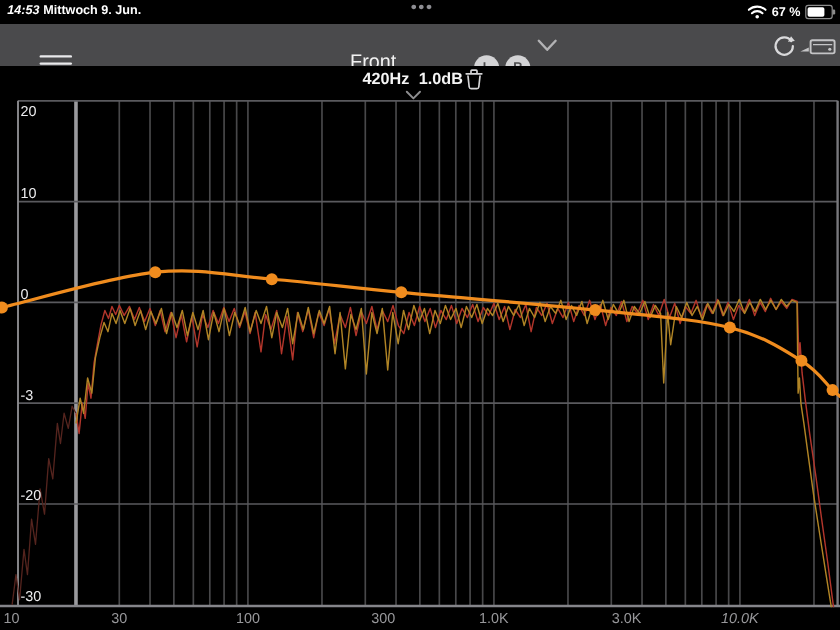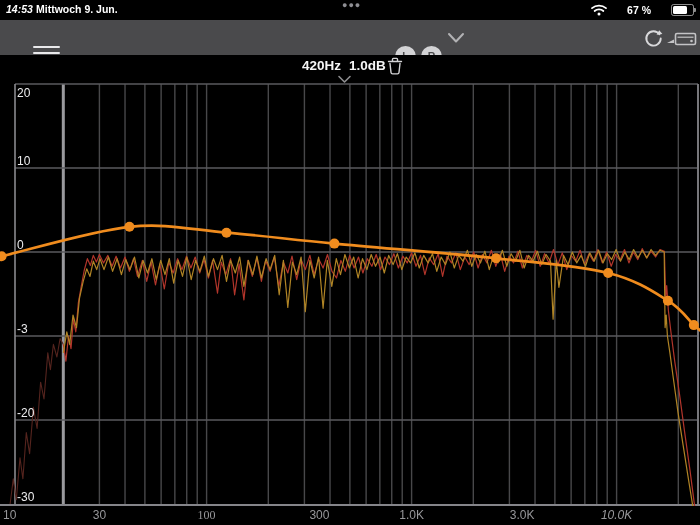--- a/index.html
+++ b/index.html
@@ -3,21 +3,21 @@
 <meta charset="utf-8">
 <style>
   html,body{margin:0;padding:0;background:#000;}
   .screen{position:relative;width:700px;height:525px;background:#000;overflow:hidden;
           font-family:"Liberation Sans",sans-serif;-webkit-font-smoothing:antialiased;}
   
   .status-bar{position:absolute;left:0;top:0;width:700px;height:20px;background:#000;color:#fff;}
   .sb-time{position:absolute;left:6px;top:3px;font-size:10.5px;font-weight:700;font-style:italic;}
   .sb-date{position:absolute;left:36px;top:3px;font-size:10.5px;font-weight:600;}
   .sb-dots{position:absolute;left:342px;top:0px;font-size:9px;color:#8e8e93;letter-spacing:1px;}
-  .sb-right{position:absolute;right:6px;top:2px;height:16px;display:flex;align-items:center;gap:20px;}
+  .sb-right{position:absolute;right:6px;top:2px;height:16px;display:flex;align-items:center;gap:4px;}
   .sb-batt-pct{font-size:10.5px;font-weight:600;color:#fff;}
   .batt{position:relative;width:21px;height:10px;border:1px solid rgba(255,255,255,.55);border-radius:2.5px;}
   .batt-fill{position:absolute;left:1px;top:1px;bottom:1px;width:67%;background:#fff;border-radius:1.5px;}
   .batt-nub{position:absolute;right:-3px;top:2.5px;width:2px;height:4px;background:rgba(255,255,255,.55);border-radius:0 1px 1px 0;}
   
   .title-bar{position:absolute;left:0;top:20px;width:700px;height:35px;background:#4a4a4c;}
   .hamburger{position:absolute;left:33px;top:26px;width:27px;height:14px;cursor:pointer;}
   .hamburger div{height:2.4px;background:#e9e9eb;border-radius:1.2px;margin-bottom:3.2px;}
   .tb-title{position:absolute;left:261px;top:23px;width:100px;text-align:center;color:#f2f2f2;font-size:16.5px;}
   .chan-btn{position:absolute;top:26px;width:21px;height:21px;border-radius:50%;background:#d3d3d5;
@@ -56,20 +56,21 @@
       </span>
     </div>
   </div>
 
   <div class="title-bar">
     <div class="hamburger">
       <div></div>
         <div></div>
         <div></div>
     </div>
+    <div class="tb-title">Front</div>
     <div class="chan-btn" style="left:395px;">L</div>
     <div class="chan-btn" style="left:421px;">R</div>
     <svg class="tb-icon" style="left:447px;top:12px;" width="18" height="12" viewBox="0 0 18 12">
       <polyline points="2,2 9,9.5 16,2" fill="none" stroke="#b2b2b4" stroke-width="2" stroke-linecap="round" stroke-linejoin="round"></polyline>
     </svg>
     <div class="underline"></div>
     <svg class="tb-icon" style="left:643px;top:8px;" width="21" height="21" viewBox="0 0 21 21">
       <path d="M16.4 6.3 A7.2 7.2 0 1 0 17.7 10.5" fill="none" stroke="#d9d9db" stroke-width="1.9" stroke-linecap="round"></path>
       <polygon points="13.6,6.8 19.4,6.1 16.2,2.2" fill="#d9d9db"></polygon>
     </svg>
@@ -161,20 +162,20 @@
       <span class="axis-label ylab" style="left: 17px; top: 86px;">20</span>
       <span class="axis-label ylab" style="left: 17px; top: 154px;">10</span>
       <span class="axis-label ylab" style="left: 17px; top: 238px;">0</span>
       <span class="axis-label ylab" style="left: 17px; top: 322px;">-3</span>
       <span class="axis-label ylab" style="left: 17px; top: 406px;">-20</span>
       <span class="axis-label ylab" style="left: 17px; top: 490px;">-30</span>
     </div>
   <div id="xlabels">
       <span class="axis-label xlab" style="left: 3px; top: 508px;">10</span>
       <span class="axis-label xlab" style="left: 74.4099px; width: 50px; text-align: center; top: 508px;">30</span>
-      <span class="axis-label xlab" style="left: 181.6px; width: 50px; text-align: center; top: 508px; font-family: Liberation Serif, serif;">100</span>
+      <span class="axis-label xlab" style="left: 181.6px; width: 50px; text-align: center; top: 508px;">100</span>
       <span class="axis-label xlab" style="left: 279.41px; width: 50px; text-align: right; top: 508px;">300</span>
       <span class="axis-label xlab" style="left: 386.6px; width: 50px; text-align: center; top: 508px;">1.0K</span>
       <span class="axis-label xlab" style="left: 484.41px; width: 50px; text-align: right; top: 508px;">3.0K</span>
       <span class="axis-label xlab" style="left: 591.6px; width: 50px; text-align: center; top: 508px; font-style: italic;">10.0K</span>
     </div>
 
 </div>
 
 </body></html>

